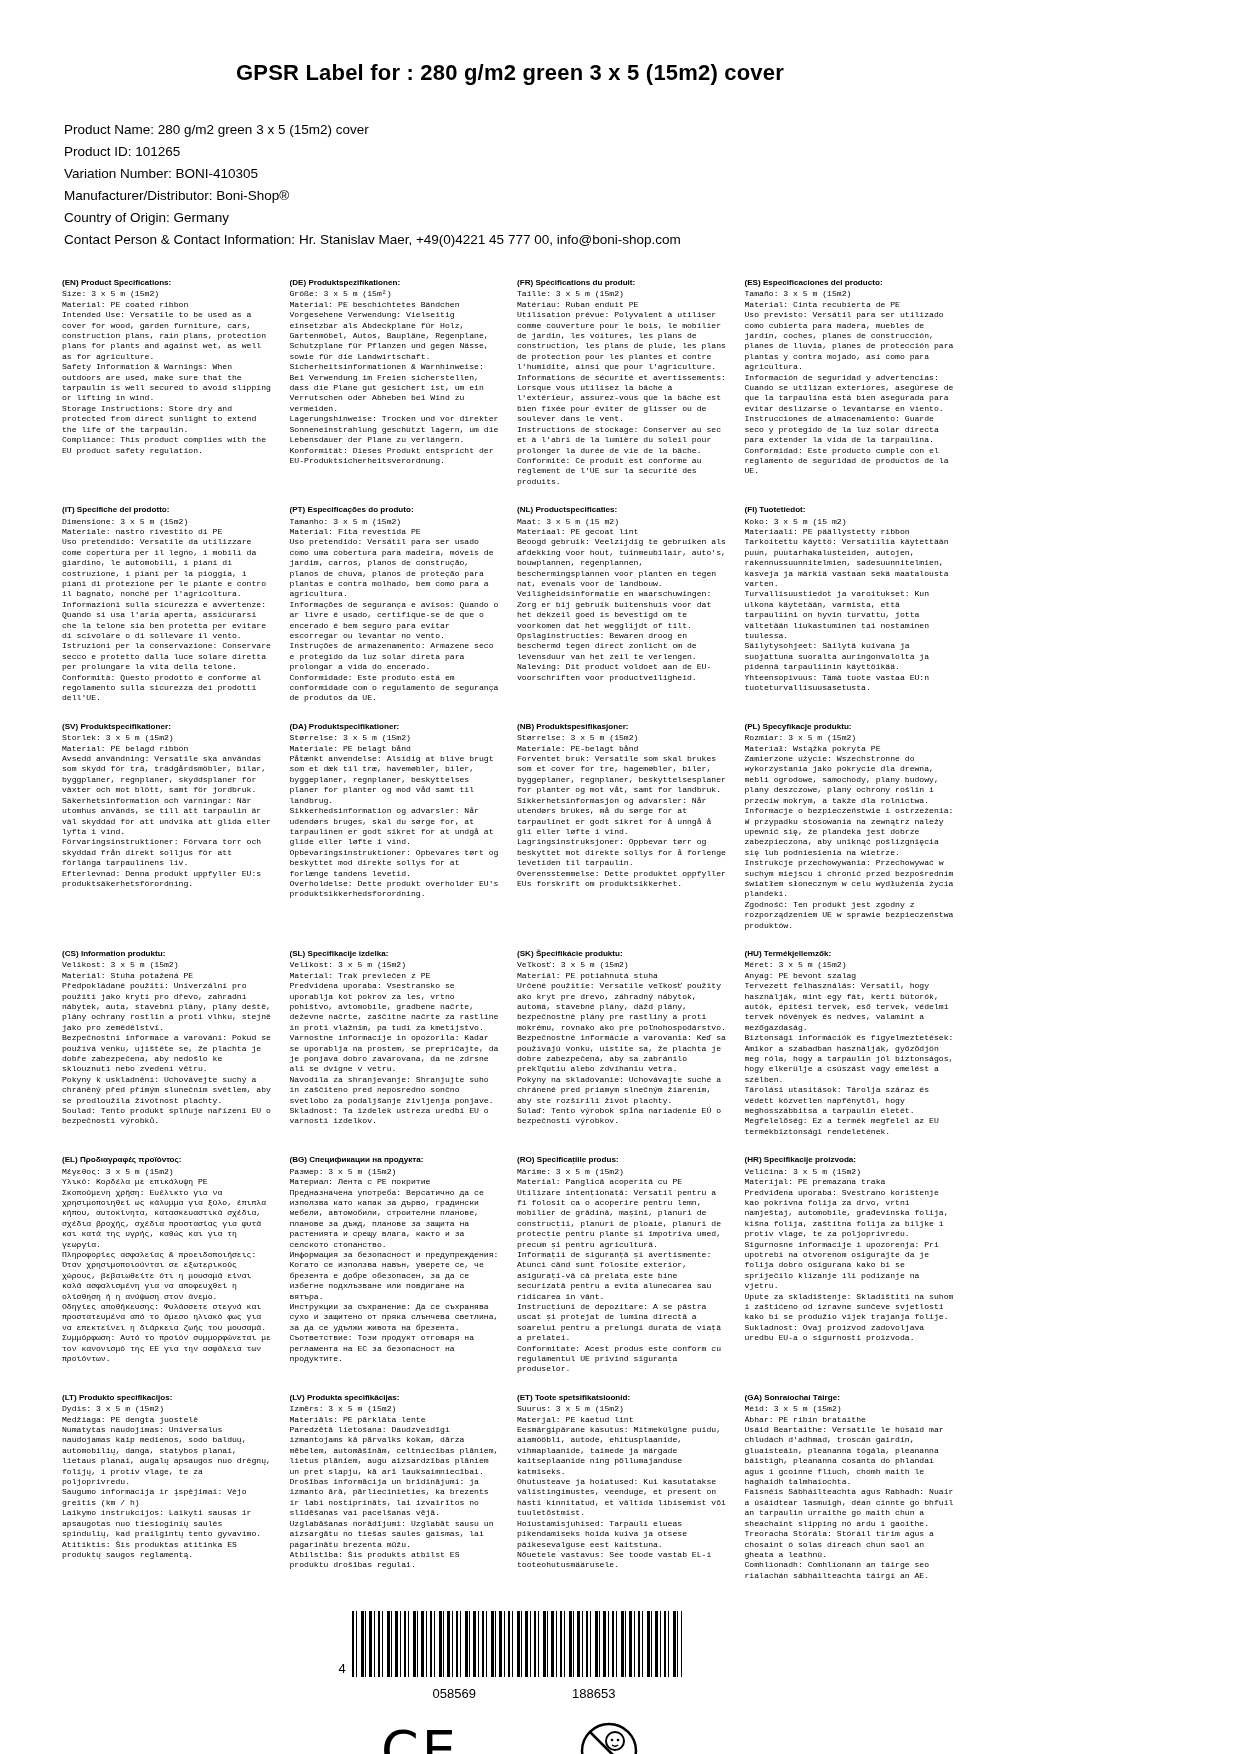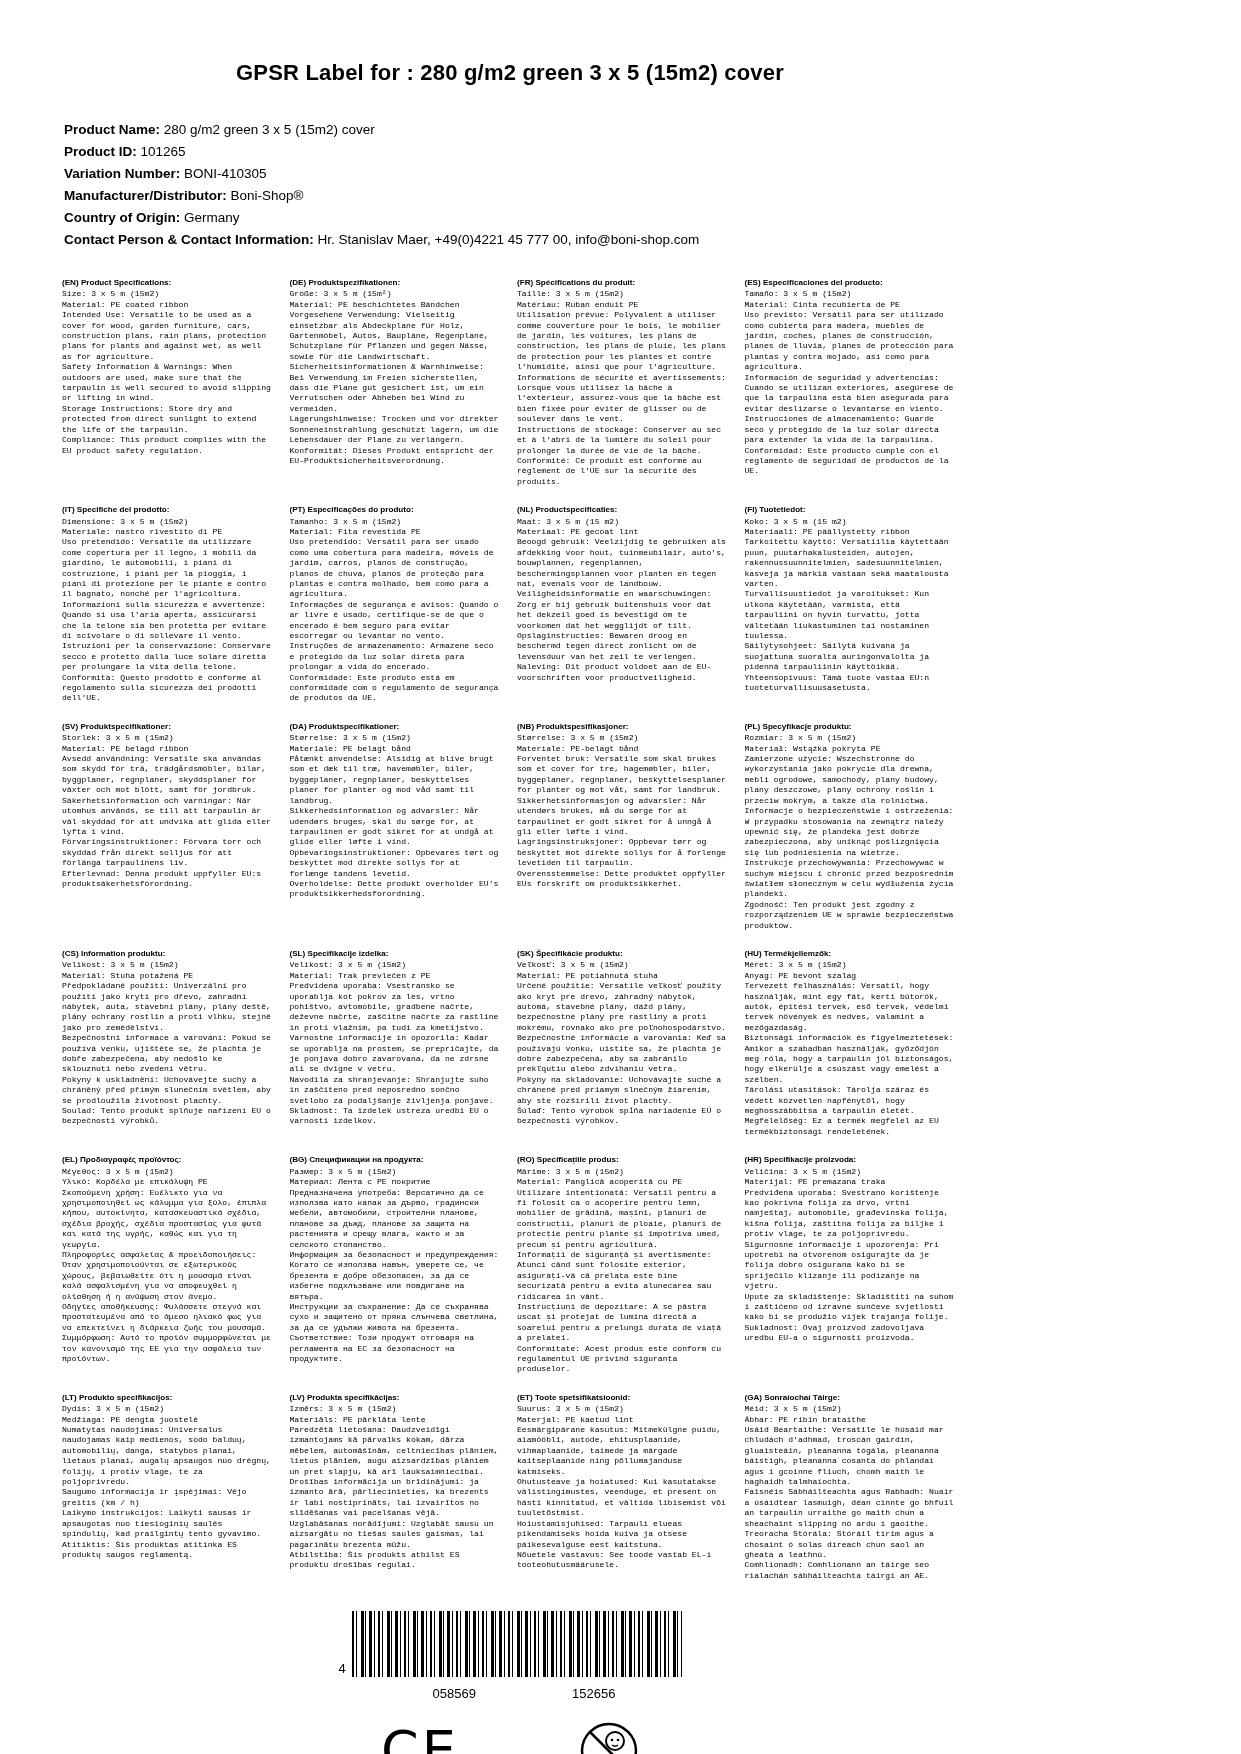--- a/index.html
+++ b/index.html
@@ -29,21 +29,21 @@
   .meta {
     margin-left: 2px;
     margin-bottom: 28px;
   }
   .meta-row {
     font-size: 13.5px;
     line-height: 20px;
     margin-bottom: 2px;
   }
   .meta-label {
-    font-weight: bold;
+    font-weight: normal;
   }
   .meta-value {
     font-weight: normal;
   }
   .grid {
     display: grid;
     grid-template-columns: repeat(4, 1fr);
     column-gap: 14px;
     row-gap: 18px;
     margin-top: 6px;
@@ -376,21 +376,21 @@
     </div>
   </div>
 
   <div class="barcode-area">
     <div class="barcode-row">
       <span class="barcode-digit">4</span>
       <div class="bars"></div>
     </div>
     <div class="barcode-numbers">
       <span>058569</span>
-      <span>152656</span>
+      <span>188653</span>
     </div>
 
     <div class="symbols">
       <span class="ce-mark">CE</span>
       <span class="age-mark">
         <svg viewBox="0 0 60 60" width="60" height="60" aria-hidden="true">
           <circle cx="30" cy="30" r="27" fill="none" stroke="#000" stroke-width="2.5"></circle>
           <line x1="11" y1="11" x2="49" y2="49" stroke="#000" stroke-width="2.5"></line>
           <circle cx="36" cy="20" r="9" fill="none" stroke="#000" stroke-width="2"></circle>
           <circle cx="33" cy="19" r="1.3" fill="#000"></circle>

